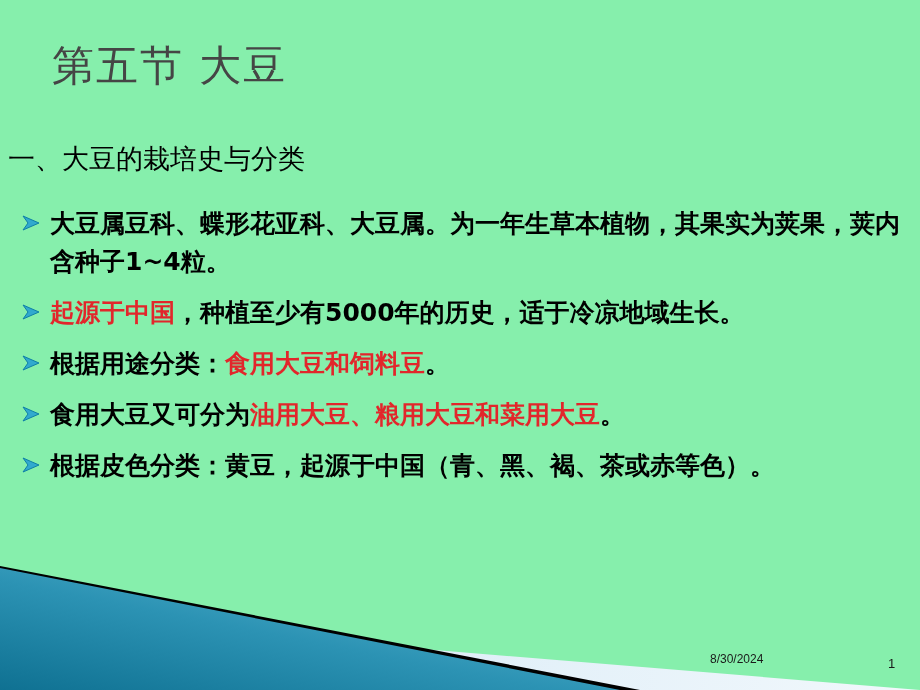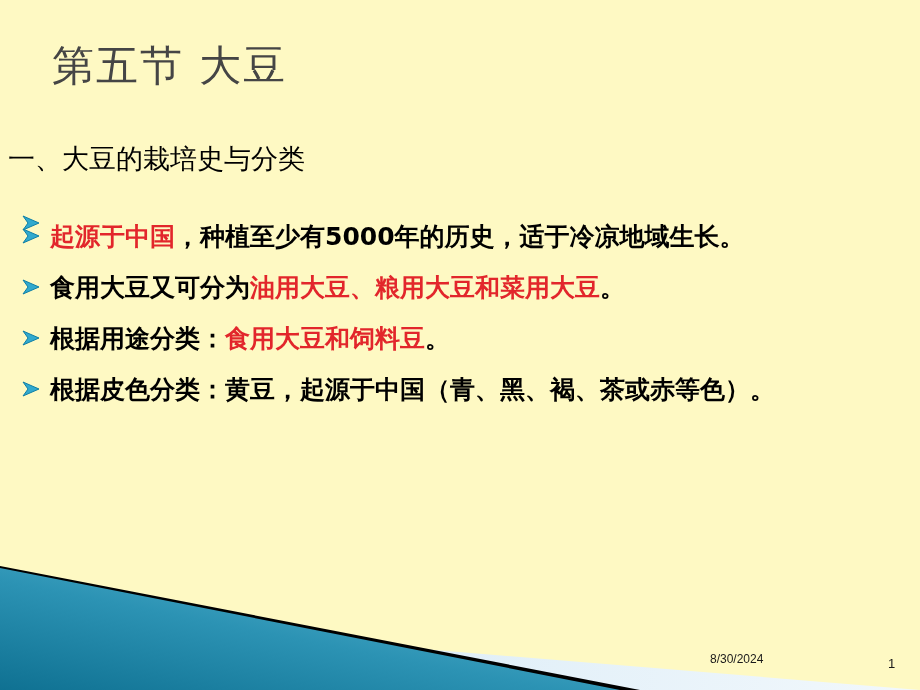--- a/index.html
+++ b/index.html
@@ -7,21 +7,21 @@
     padding: 0;
     background: #ffffff;
   }
   body {
     font-family: "DejaVu Sans", "Liberation Sans", sans-serif;
   }
   .slide {
     position: relative;
     width: 920px;
     height: 690px;
-    background: #fef9c3;
+    background: #86efac;
     overflow: hidden;
   }
 
   
   .slide-title {
     position: absolute;
     left: 52px;
     top: 41px;
     font-size: 42px;
     font-weight: 400;
@@ -110,33 +110,33 @@
 <div class="slide">
 
   <div class="slide-title">第五节  大豆</div>
 
   <div class="section-heading">一、大豆的栽培史与分类</div>
 
   <div class="bullets">
       <div class="bullet"><svg class="bullet-marker" viewBox="0 0 22 22">
           <path d="M3 4 L19 11 L3 18 L8 11 Z" fill="#31A9CE"></path>
           <path d="M3 4 L19 11 L3 18 L8 11 Z" fill="none" stroke="#0E7FA6" stroke-width="1"></path>
-        </svg></div>
+        </svg><span class="bullet-text"><span class="blk">大豆属豆科、蝶形花亚科、大豆属。为一年生草本植物，其果实为荚果，荚内含种子1~4粒。</span></span></div>
       <div class="bullet"><svg class="bullet-marker" viewBox="0 0 22 22">
           <path d="M3 4 L19 11 L3 18 L8 11 Z" fill="#31A9CE"></path>
           <path d="M3 4 L19 11 L3 18 L8 11 Z" fill="none" stroke="#0E7FA6" stroke-width="1"></path>
         </svg><span class="bullet-text"><span class="red">起源于中国</span><span class="blk">，种植至少有5000年的历史，适于冷凉地域生长。</span></span></div>
       <div class="bullet"><svg class="bullet-marker" viewBox="0 0 22 22">
           <path d="M3 4 L19 11 L3 18 L8 11 Z" fill="#31A9CE"></path>
           <path d="M3 4 L19 11 L3 18 L8 11 Z" fill="none" stroke="#0E7FA6" stroke-width="1"></path>
-        </svg><span class="bullet-text"><span class="blk">食用大豆又可分为</span><span class="red">油用大豆、粮用大豆和菜用大豆</span><span class="blk">。</span></span></div>
+        </svg><span class="bullet-text"><span class="blk">根据用途分类：</span><span class="red">食用大豆和饲料豆</span><span class="blk">。</span></span></div>
       <div class="bullet"><svg class="bullet-marker" viewBox="0 0 22 22">
           <path d="M3 4 L19 11 L3 18 L8 11 Z" fill="#31A9CE"></path>
           <path d="M3 4 L19 11 L3 18 L8 11 Z" fill="none" stroke="#0E7FA6" stroke-width="1"></path>
-        </svg><span class="bullet-text"><span class="blk">根据用途分类：</span><span class="red">食用大豆和饲料豆</span><span class="blk">。</span></span></div>
+        </svg><span class="bullet-text"><span class="blk">食用大豆又可分为</span><span class="red">油用大豆、粮用大豆和菜用大豆</span><span class="blk">。</span></span></div>
       <div class="bullet"><svg class="bullet-marker" viewBox="0 0 22 22">
           <path d="M3 4 L19 11 L3 18 L8 11 Z" fill="#31A9CE"></path>
           <path d="M3 4 L19 11 L3 18 L8 11 Z" fill="none" stroke="#0E7FA6" stroke-width="1"></path>
         </svg><span class="bullet-text"><span class="blk">根据皮色分类：黄豆，起源于中国（青、黑、褐、茶或赤等色）。</span></span></div>
     </div>
 
   <svg class="deco" viewBox="0 0 920 140" preserveAspectRatio="none">
     <defs>
       <linearGradient id="tealGrad" x1="0" y1="1" x2="1" y2="0">
         <stop offset="0%" stop-color="#0F7192"></stop>

